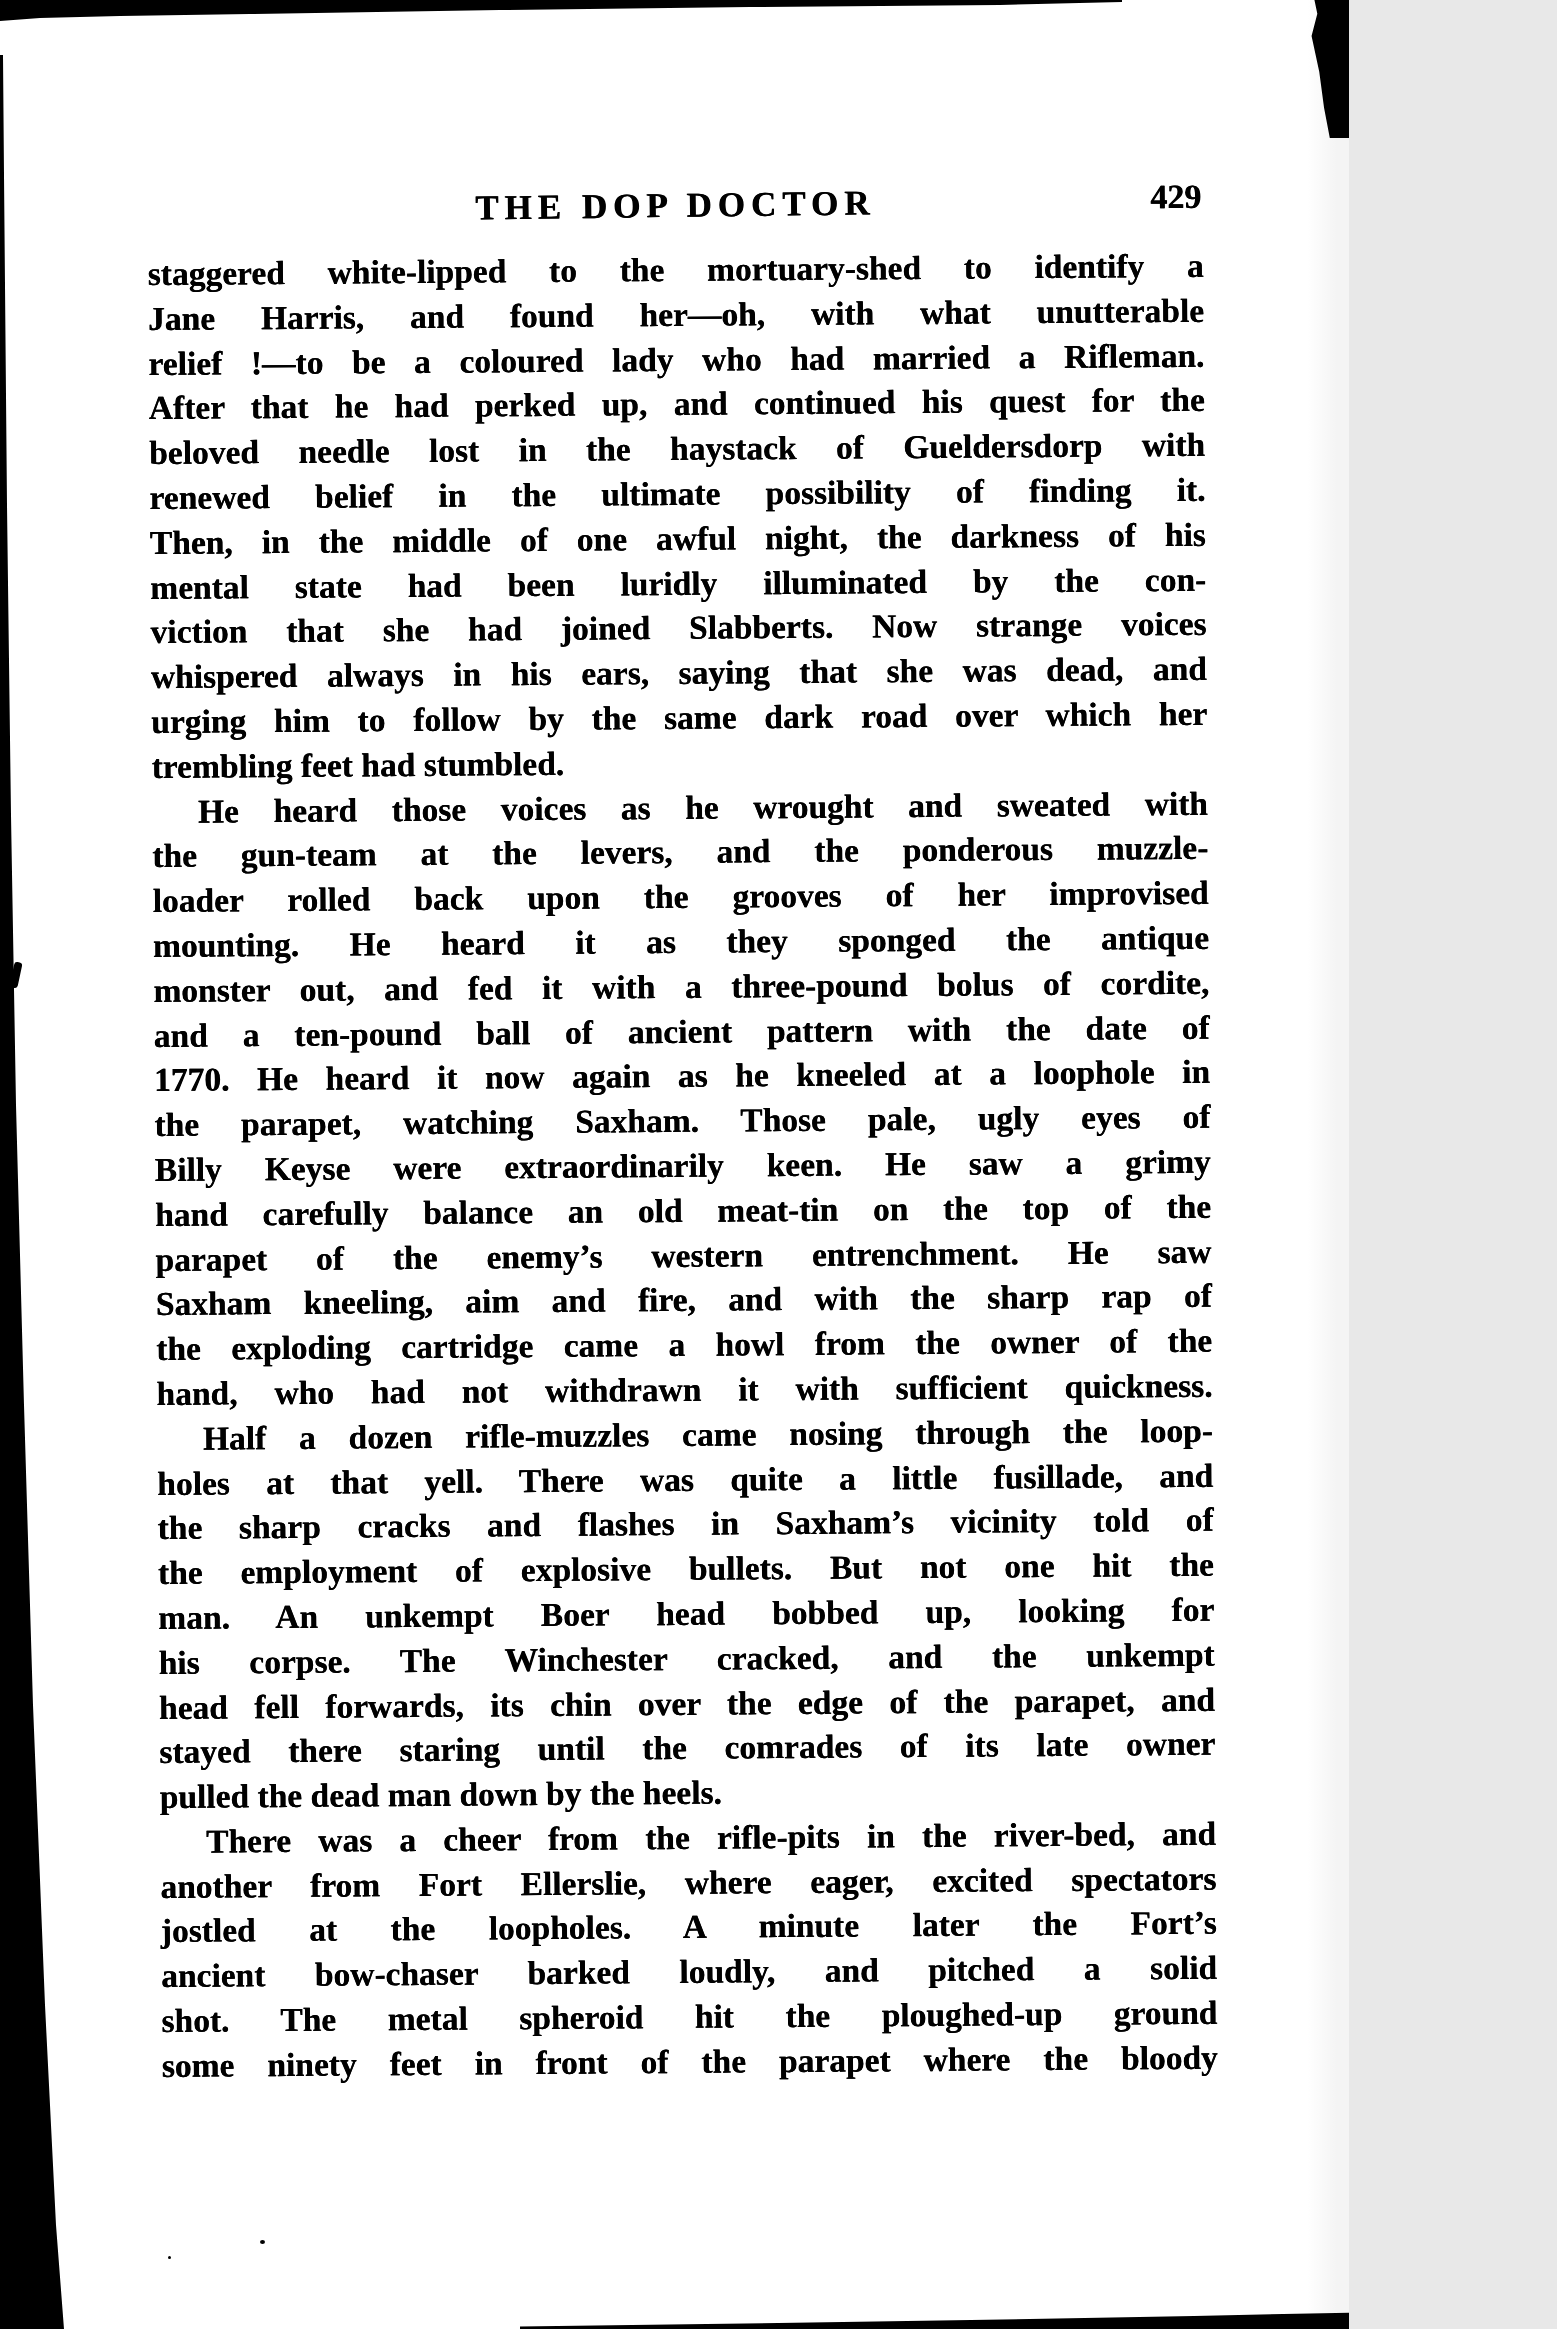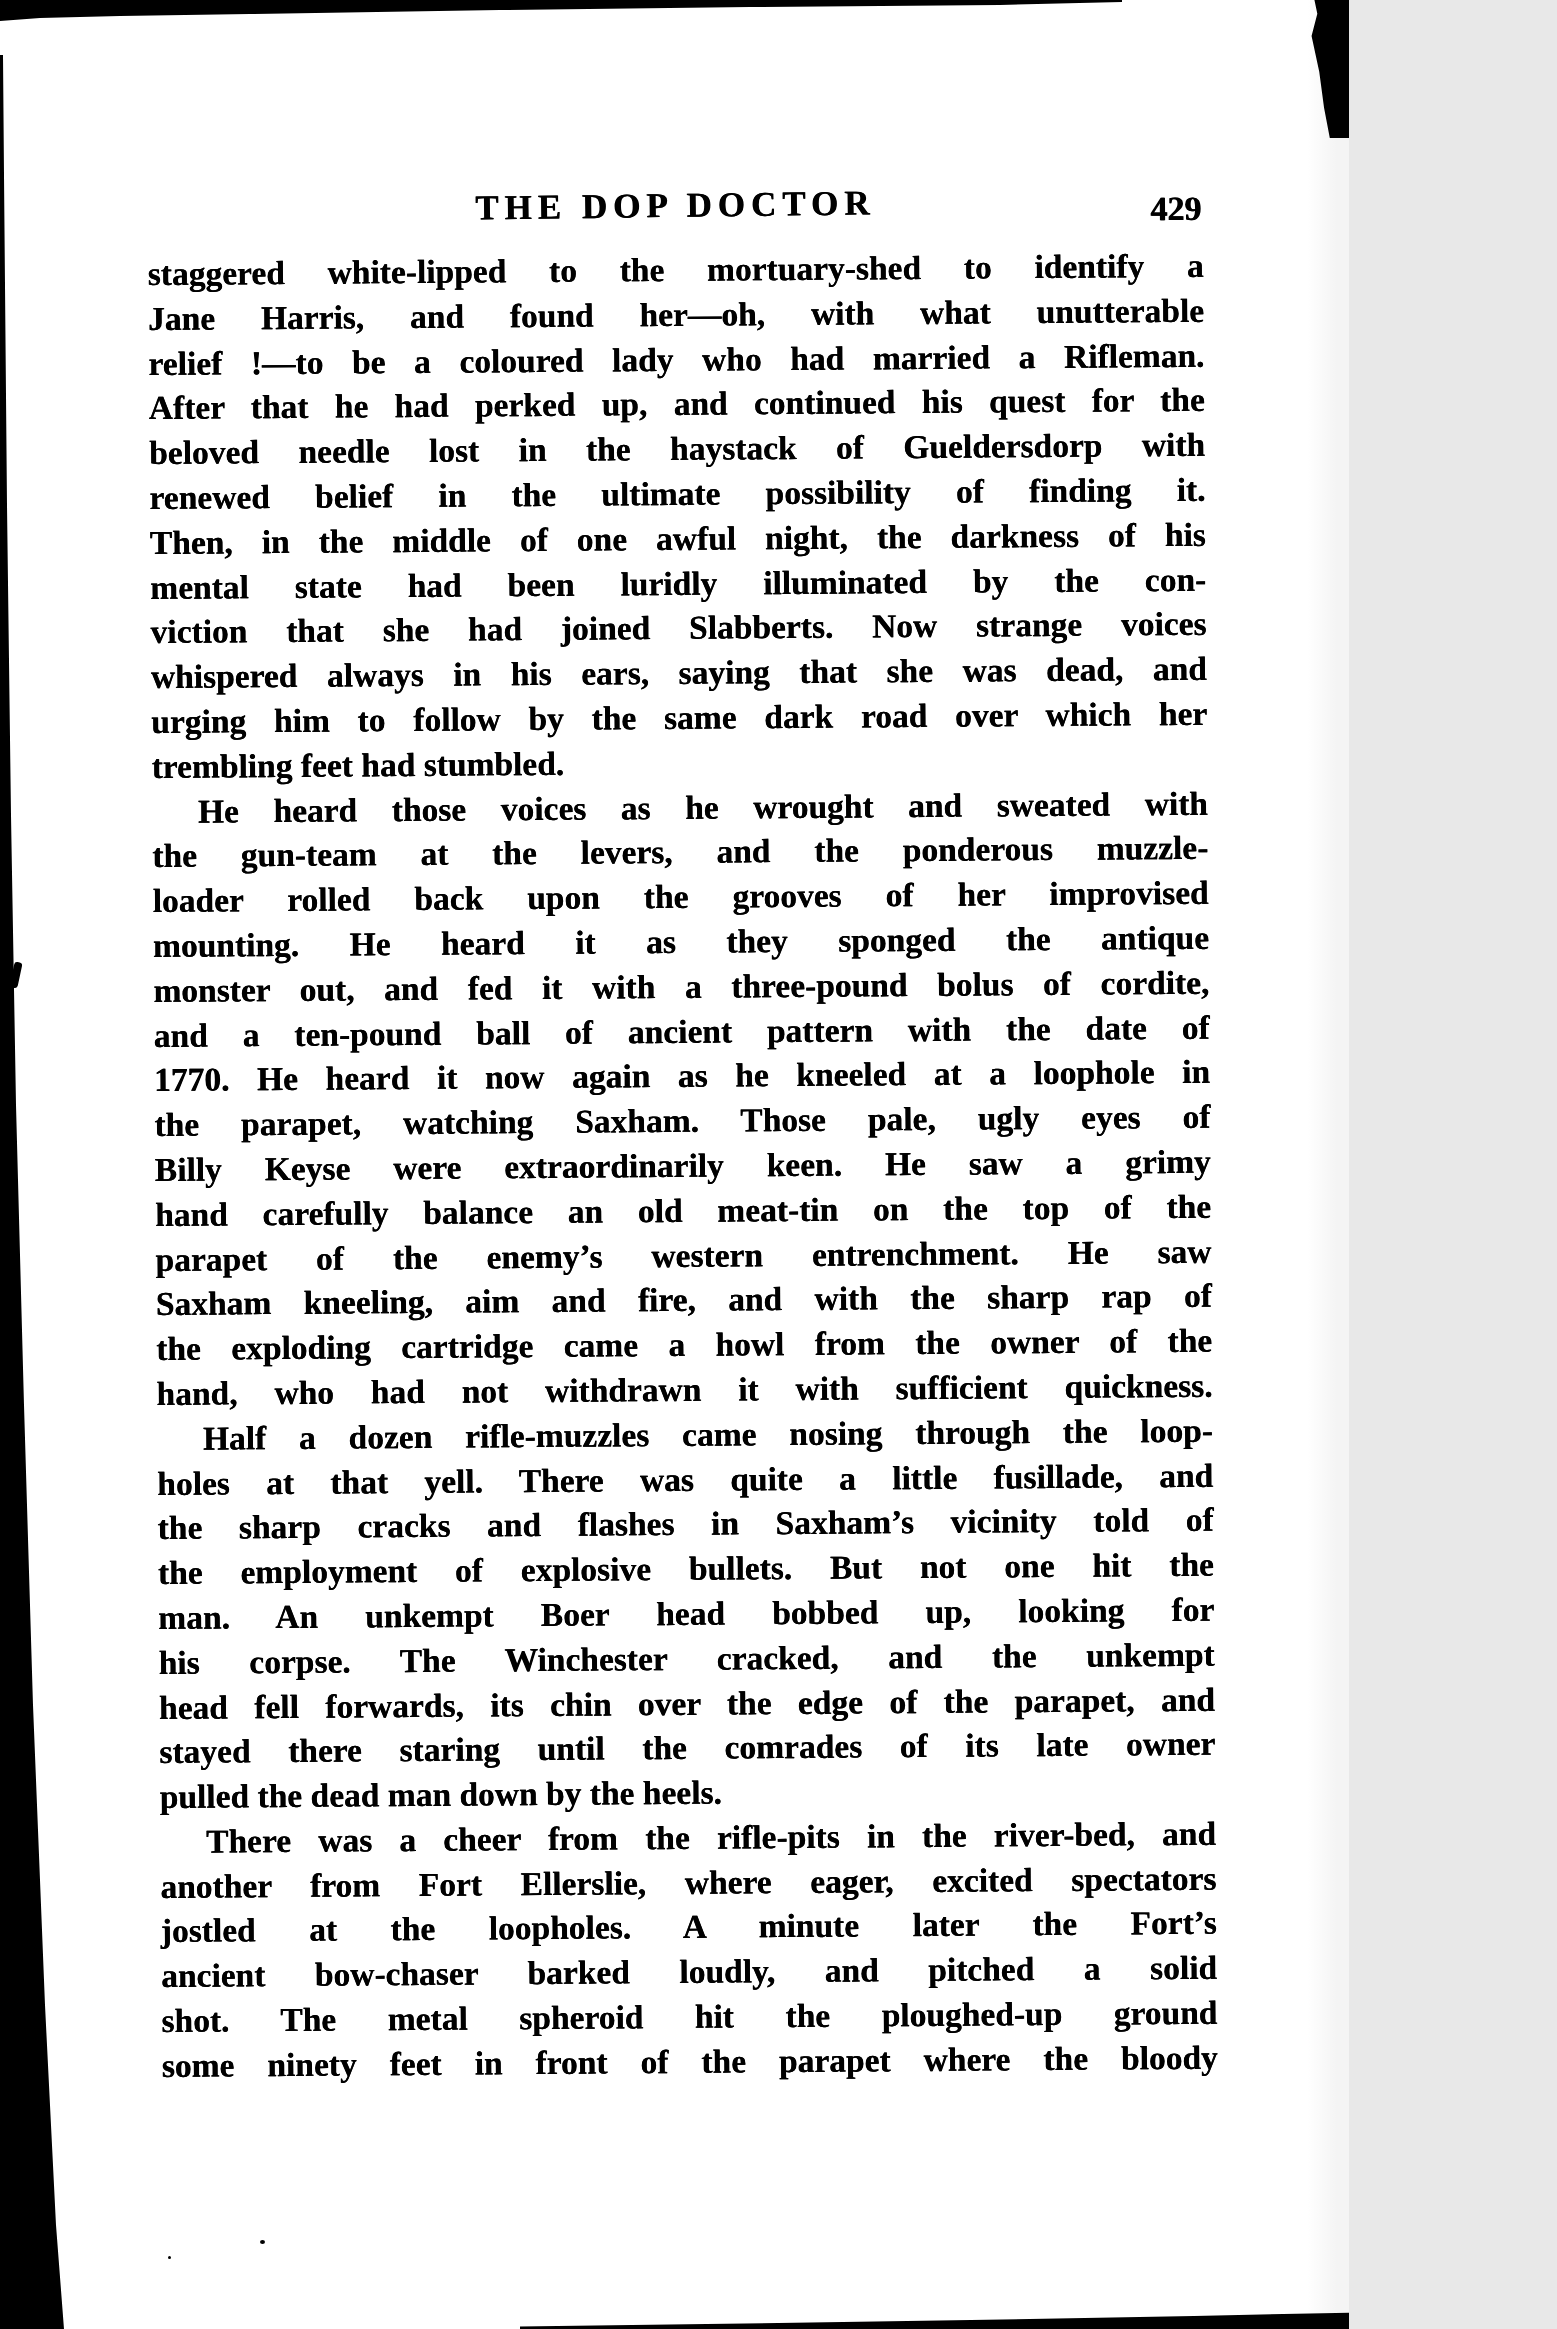--- a/index.html
+++ b/index.html
@@ -37,21 +37,20 @@
     white-space: nowrap;
     text-shadow: 0.6px 0 0 #000;
   }
   .page-number {
     position: absolute;
     right: 2px;
     top: -4px;
     font-size: 34px;
     font-weight: bold;
     text-shadow: 0.6px 0 0 #000;
-    margin-top: 12px;
   }
   .body-text {
     font-size: 33.5px;
     font-weight: bold;
     line-height: 44.8px;
     text-shadow: 0.3px 0 0 #000;
   }
   .para { margin: 0; }
   .line {
     display: block;

